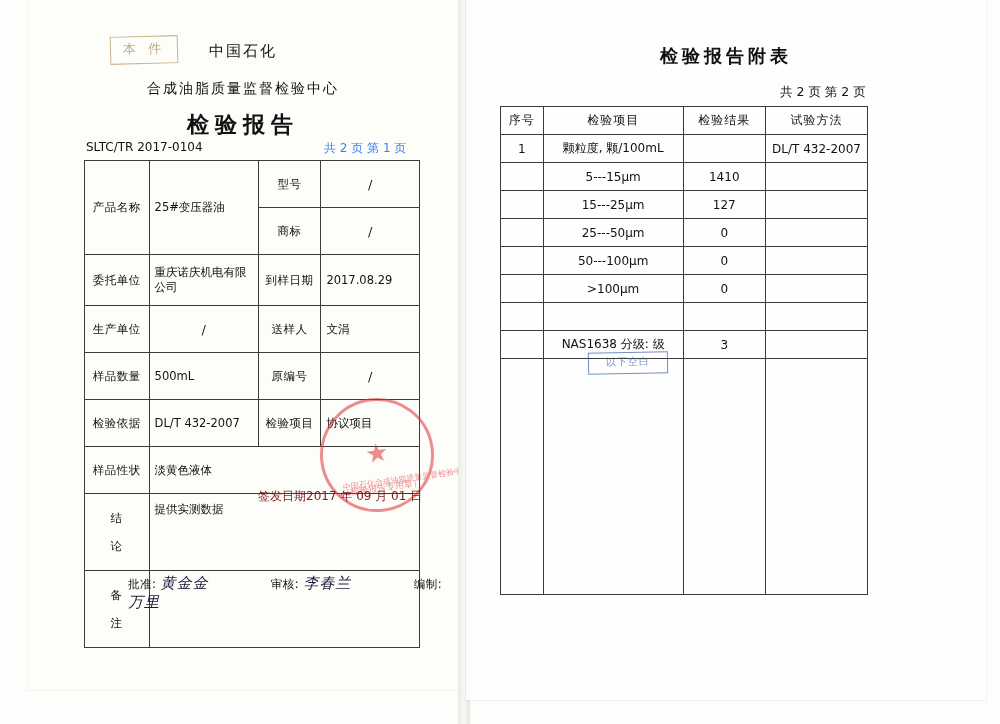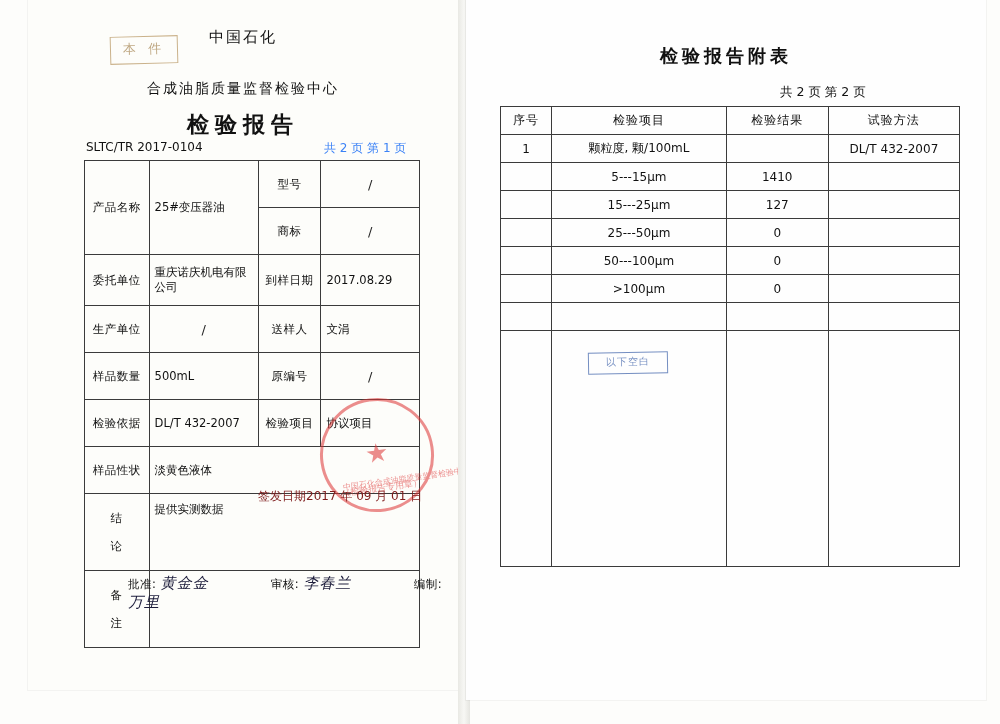--- a/index.html
+++ b/index.html
@@ -49,21 +49,21 @@
     background: linear-gradient(90deg,#e9e9e4,#f7f7f4,#e5e5e0);
   }
   
   .l-head {
     position: absolute;
     width: 100%;
     text-align: center;
     font-family: "DejaVu Sans", sans-serif;
     color: #111;
   }
-  #l-org1 { top: 28px; font-size: 15px; letter-spacing: 2px; }
+  #l-org1 { top: 42px; font-size: 15px; letter-spacing: 2px; }
   #l-org2 { top: 80px; font-size: 14px; letter-spacing: 2px; }
   #l-title {
     top: 110px;
     font-size: 22px;
     letter-spacing: 6px;
     font-weight: bold;
   }
   #l-docno {
     position: absolute;
     left: 58px;
@@ -228,21 +228,21 @@
     position: absolute;
     left: 780px;
     top: 84px;
     font-size: 12.5px;
     color: #111;
   }
   #r-table {
     position: absolute;
     left: 500px;
     top: 106px;
-    width: 460px;
+    width: 368px;
     border-collapse: collapse;
     font-size: 12px;
     color: #111;
   }
   #r-table th, #r-table td {
     border: 1px solid #3b3b3b;
     height: 27px;
     padding: 0 6px;
     text-align: center;
     font-weight: normal;
@@ -416,20 +416,26 @@
       <td class="c-res">0</td>
       <td class="c-meth"></td>
     </tr>
     <tr>
       <td class="c-no"></td>
       <td class="c-item indent"></td>
       <td class="c-res"></td>
       <td class="c-meth"></td>
     </tr>
     <tr>
+      <td class="c-no"></td>
+      <td class="c-item indent">NAS1638 分级: 级</td>
+      <td class="c-res">3</td>
+      <td class="c-meth"></td>
+    </tr>
+    <tr>
       <td class="c-no" style="height:235px;"></td>
       <td class="c-item"></td>
       <td class="c-res"></td>
       <td class="c-meth"></td>
     </tr>
   </tbody>
     </table>
 
   <div class="blue-stamp">以下空白</div>
 

